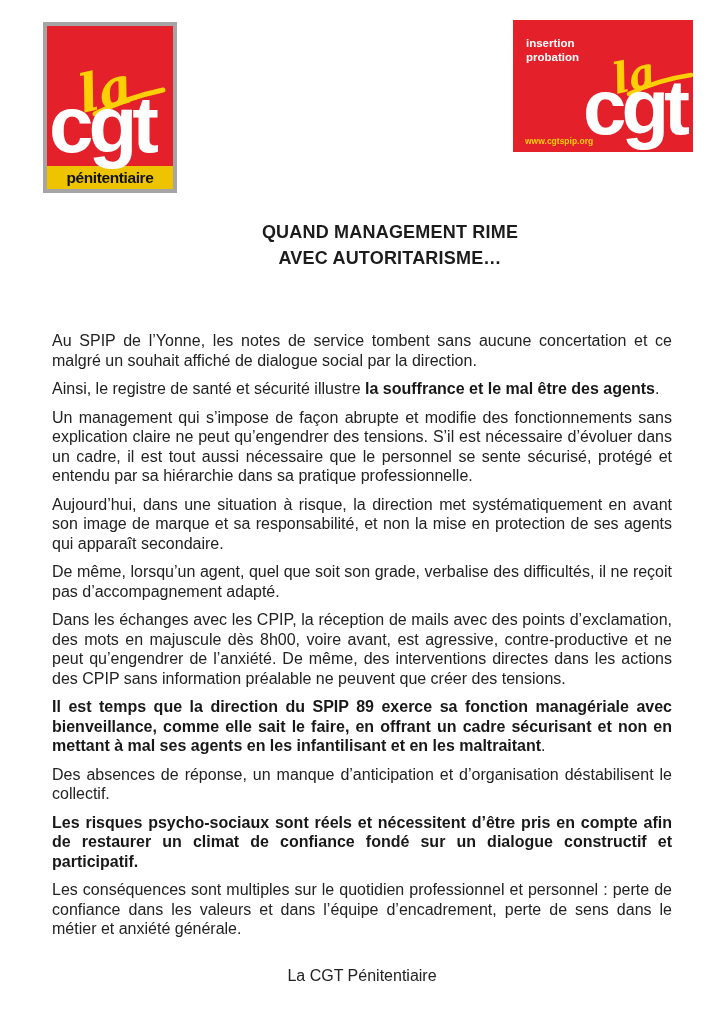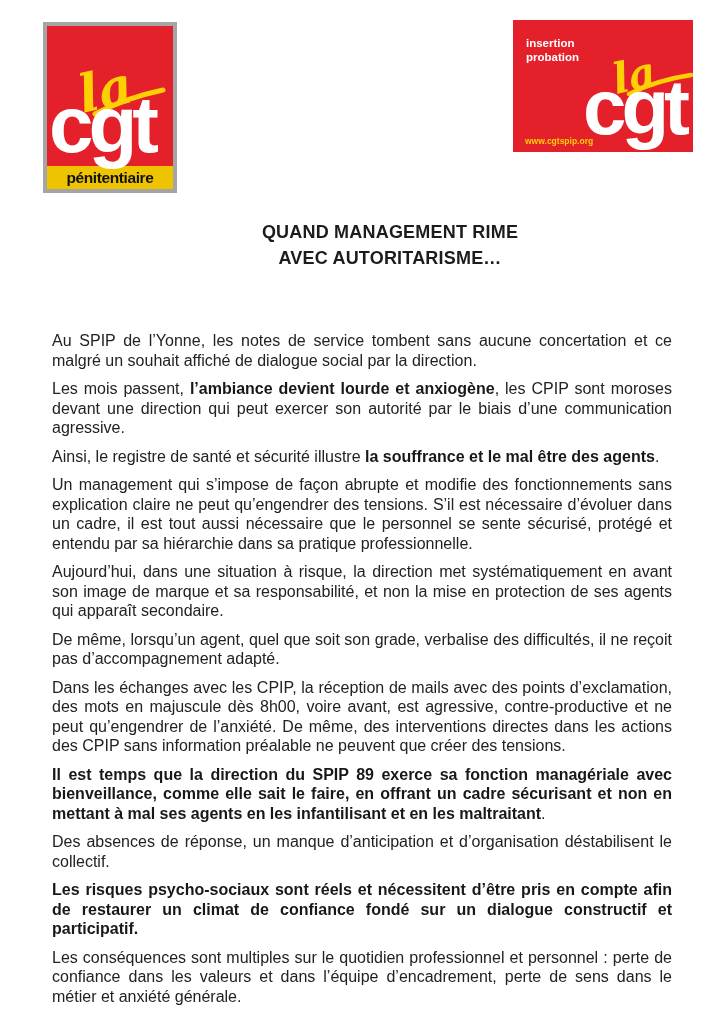--- a/index.html
+++ b/index.html
@@ -26,21 +26,21 @@
   .body-text {
     position:absolute; top:309px; left:52px; width:620px;
     font-size:16px; line-height:19.5px;
     text-align:justify; text-justify:inter-word;
     color:#222222;
     margin-top:22px;
   }
   .para { margin:0 0 9px 0; }
   .para strong { font-weight:bold; color:#181818; }
   
-  .signature { margin-top:27px; text-align:right; line-height:20.5px; }
+  .signature { margin-top:27px; text-align:center; line-height:20.5px; }
 </style>
 </head>
 <body>
 
 <div class="page">
 
   <div class="logo-left">
     <svg width="134" height="171" viewBox="0 0 134 171">
       <rect x="0" y="0" width="134" height="171" fill="#a5a5a5"></rect>
       <rect x="4" y="4" width="126" height="140" fill="#e4202a"></rect>
@@ -65,21 +65,20 @@
   </div>
 
   <div class="title-block">
     <div>QUAND MANAGEMENT RIME</div>
     <div>AVEC AUTORITARISME…</div>
   </div>
 
   <div class="body-text">
     <div>
         <p class="para"><span>Au SPIP de l’Yonne, les notes de service tombent sans aucune concertation et ce malgré un souhait affiché de dialogue social par la direction.</span></p>
-        <p class="para"><span>Les mois passent, </span><strong>l’ambiance devient lourde et anxiogène</strong><span>, les CPIP sont moroses devant une direction qui peut exercer son autorité par le biais d’une communication agressive.</span></p>
         <p class="para"><span>Ainsi, le registre de santé et sécurité illustre </span><strong>la souffrance et le mal être des agents</strong><span>.</span></p>
         <p class="para"><span>Un management qui s’impose de façon abrupte et modifie des fonctionnements sans explication claire ne peut qu’engendrer des tensions. S’il est nécessaire d’évoluer dans un cadre, il est tout aussi nécessaire que le personnel se sente sécurisé, protégé et entendu par sa hiérarchie dans sa pratique professionnelle.</span></p>
         <p class="para"><span>Aujourd’hui, dans une situation à risque, la direction met systématiquement en avant son image de marque et sa responsabilité, et non la mise en protection de ses agents qui apparaît secondaire.</span></p>
         <p class="para"><span>De même, lorsqu’un agent, quel que soit son grade, verbalise des difficultés, il ne reçoit pas d’accompagnement adapté.</span></p>
         <p class="para"><span>Dans les échanges avec les CPIP, la réception de mails avec des points d’exclamation, des mots en majuscule dès 8h00, voire avant, est agressive, contre-productive et ne peut qu’engendrer de l’anxiété. De même, des interventions directes dans les actions des CPIP sans information préalable ne peuvent que créer des tensions.</span></p>
         <p class="para"><strong>Il est temps que la direction du SPIP 89 exerce sa fonction managériale avec bienveillance, comme elle sait le faire, en offrant un cadre sécurisant et non en mettant à mal ses agents en les infantilisant et en les maltraitant</strong><span>.</span></p>
         <p class="para"><span>Des absences de réponse, un manque d’anticipation et d’organisation déstabilisent le collectif.</span></p>
         <p class="para"><strong>Les risques psycho-sociaux sont réels et nécessitent d’être pris en compte afin de restaurer un climat de confiance fondé sur un dialogue constructif et participatif.</strong></p>
         <p class="para"><span>Les conséquences sont multiples sur le quotidien professionnel et personnel : perte de confiance dans les valeurs et dans l’équipe d’encadrement, perte de sens dans le métier et anxiété générale.</span></p>
       </div>

